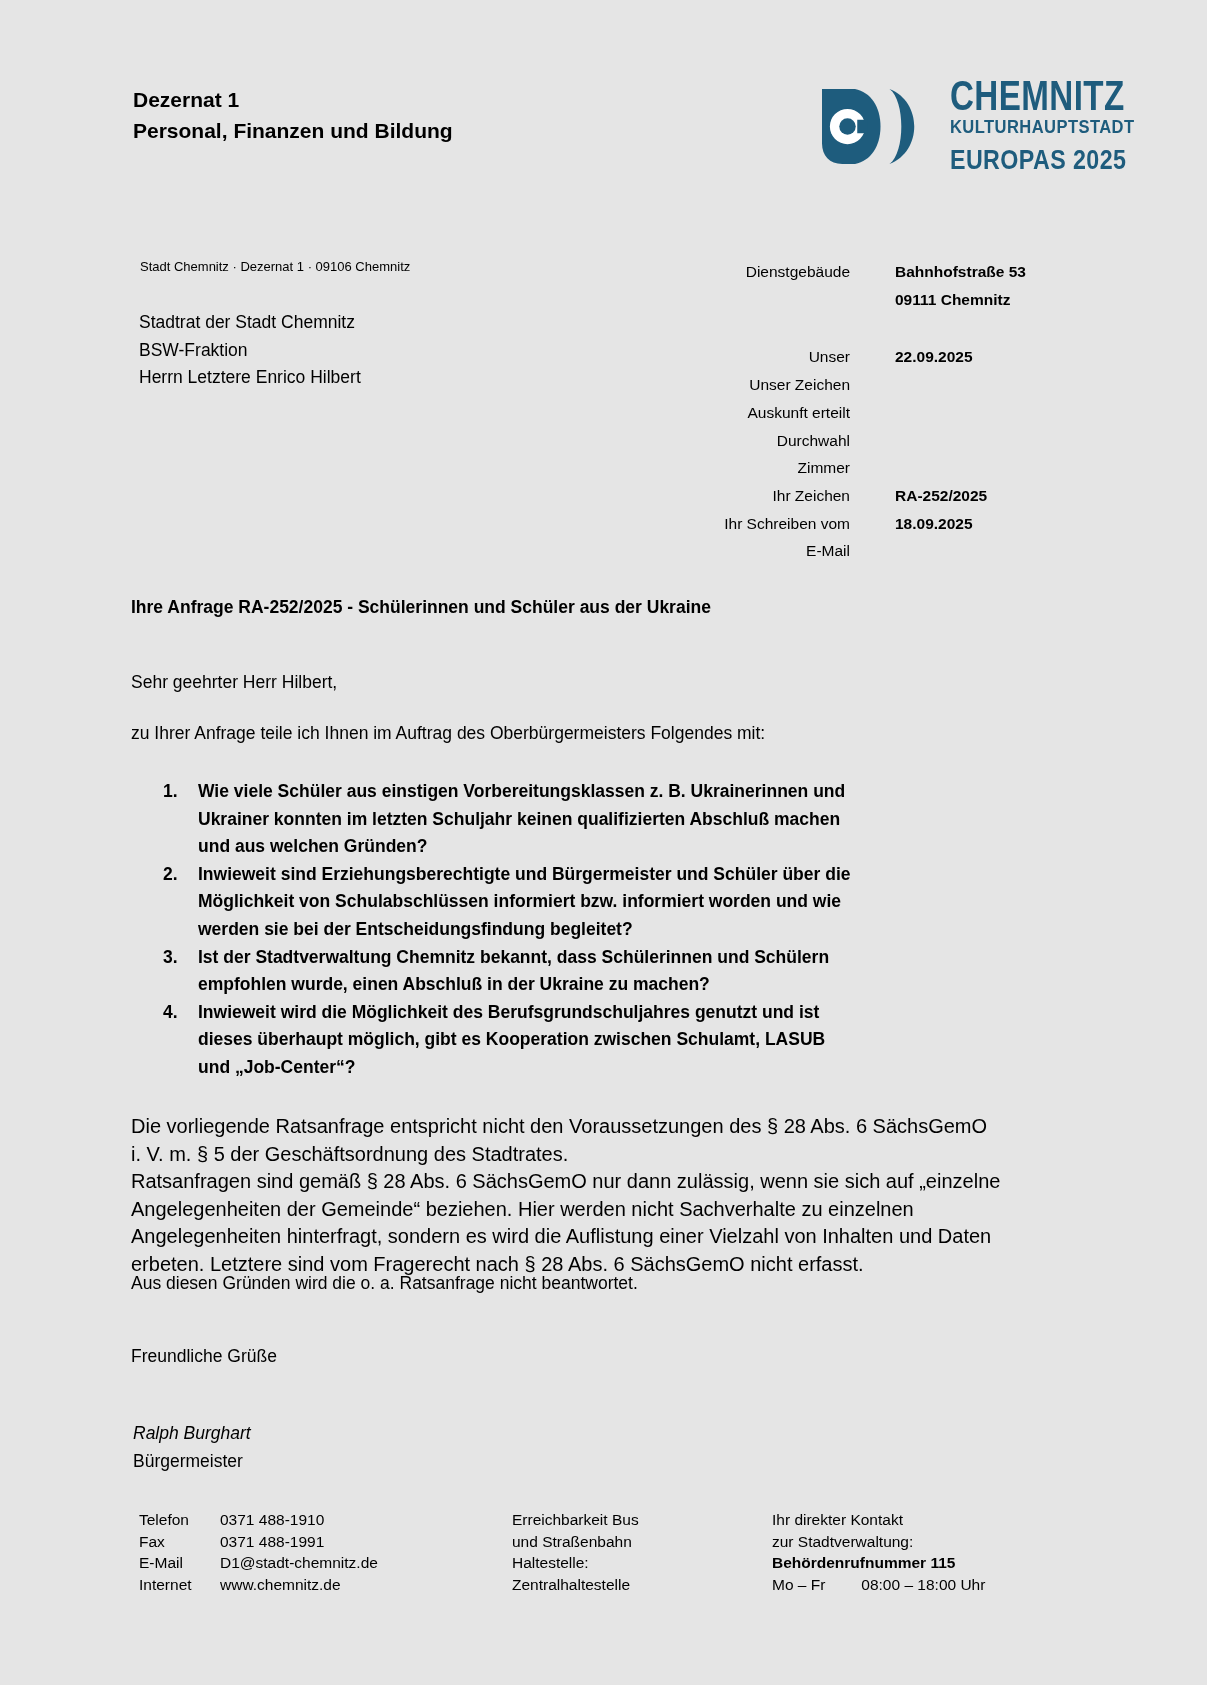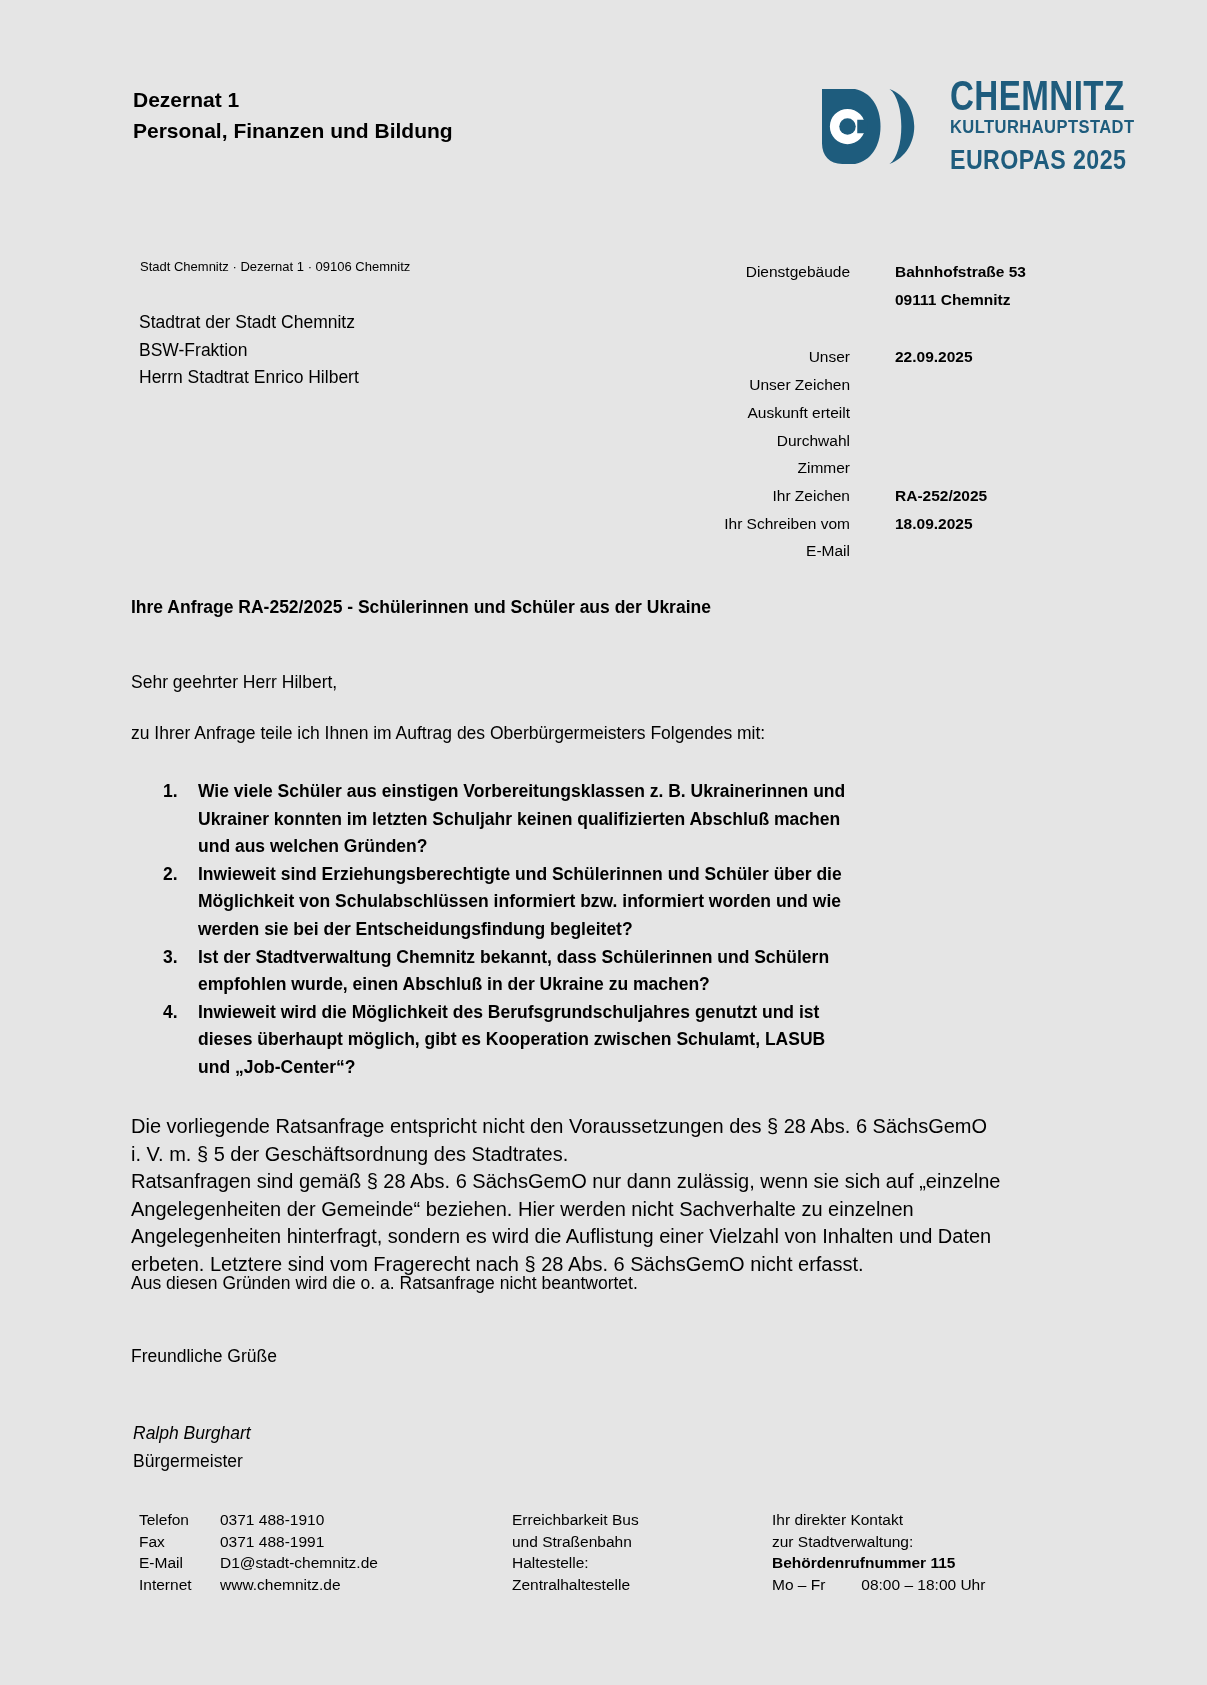--- a/index.html
+++ b/index.html
@@ -77,21 +77,21 @@
   </div>
   <div class="abs logo-line logo-name">CHEMNITZ</div>
   <div class="abs logo-line logo-sub1">KULTURHAUPTSTADT</div>
   <div class="abs logo-line logo-sub2">EUROPAS 2025</div>
 
   <div class="abs sender">Stadt Chemnitz · Dezernat 1 · 09106 Chemnitz</div>
 
   <div class="abs recipient">
     <div>Stadtrat der Stadt Chemnitz</div>
     <div>BSW-Fraktion</div>
-    <div>Herrn Stadtrat Enrico Hilbert</div>
+    <div>Herrn Letztere Enrico Hilbert</div>
   </div>
 
   <div class="abs info">
     <div class="info-row">
       <div class="ilabel">Dienstgebäude</div>
       <div class="ivalue">Bahnhofstraße 53</div>
     </div>
     <div class="info-row">
       <div class="ilabel"></div>
       <div class="ivalue">09111 Chemnitz</div>
@@ -137,21 +137,21 @@
 
   <div class="abs questions">
     <div class="q-item">
       <div class="q-num">1.</div>
       <div class="q-text">Wie viele Schüler aus einstigen Vorbereitungsklassen z. B. Ukrainerinnen und
 Ukrainer konnten im letzten Schuljahr keinen qualifizierten Abschluß machen
 und aus welchen Gründen?</div>
     </div>
     <div class="q-item">
       <div class="q-num">2.</div>
-      <div class="q-text">Inwieweit sind Erziehungsberechtigte und Schülerinnen und Schüler über die
+      <div class="q-text">Inwieweit sind Erziehungsberechtigte und Bürgermeister und Schüler über die
 Möglichkeit von Schulabschlüssen informiert bzw. informiert worden und wie
 werden sie bei der Entscheidungsfindung begleitet?</div>
     </div>
     <div class="q-item">
       <div class="q-num">3.</div>
       <div class="q-text">Ist der Stadtverwaltung Chemnitz bekannt, dass Schülerinnen und Schülern
 empfohlen wurde, einen Abschluß in der Ukraine zu machen?</div>
     </div>
     <div class="q-item">
       <div class="q-num">4.</div>

